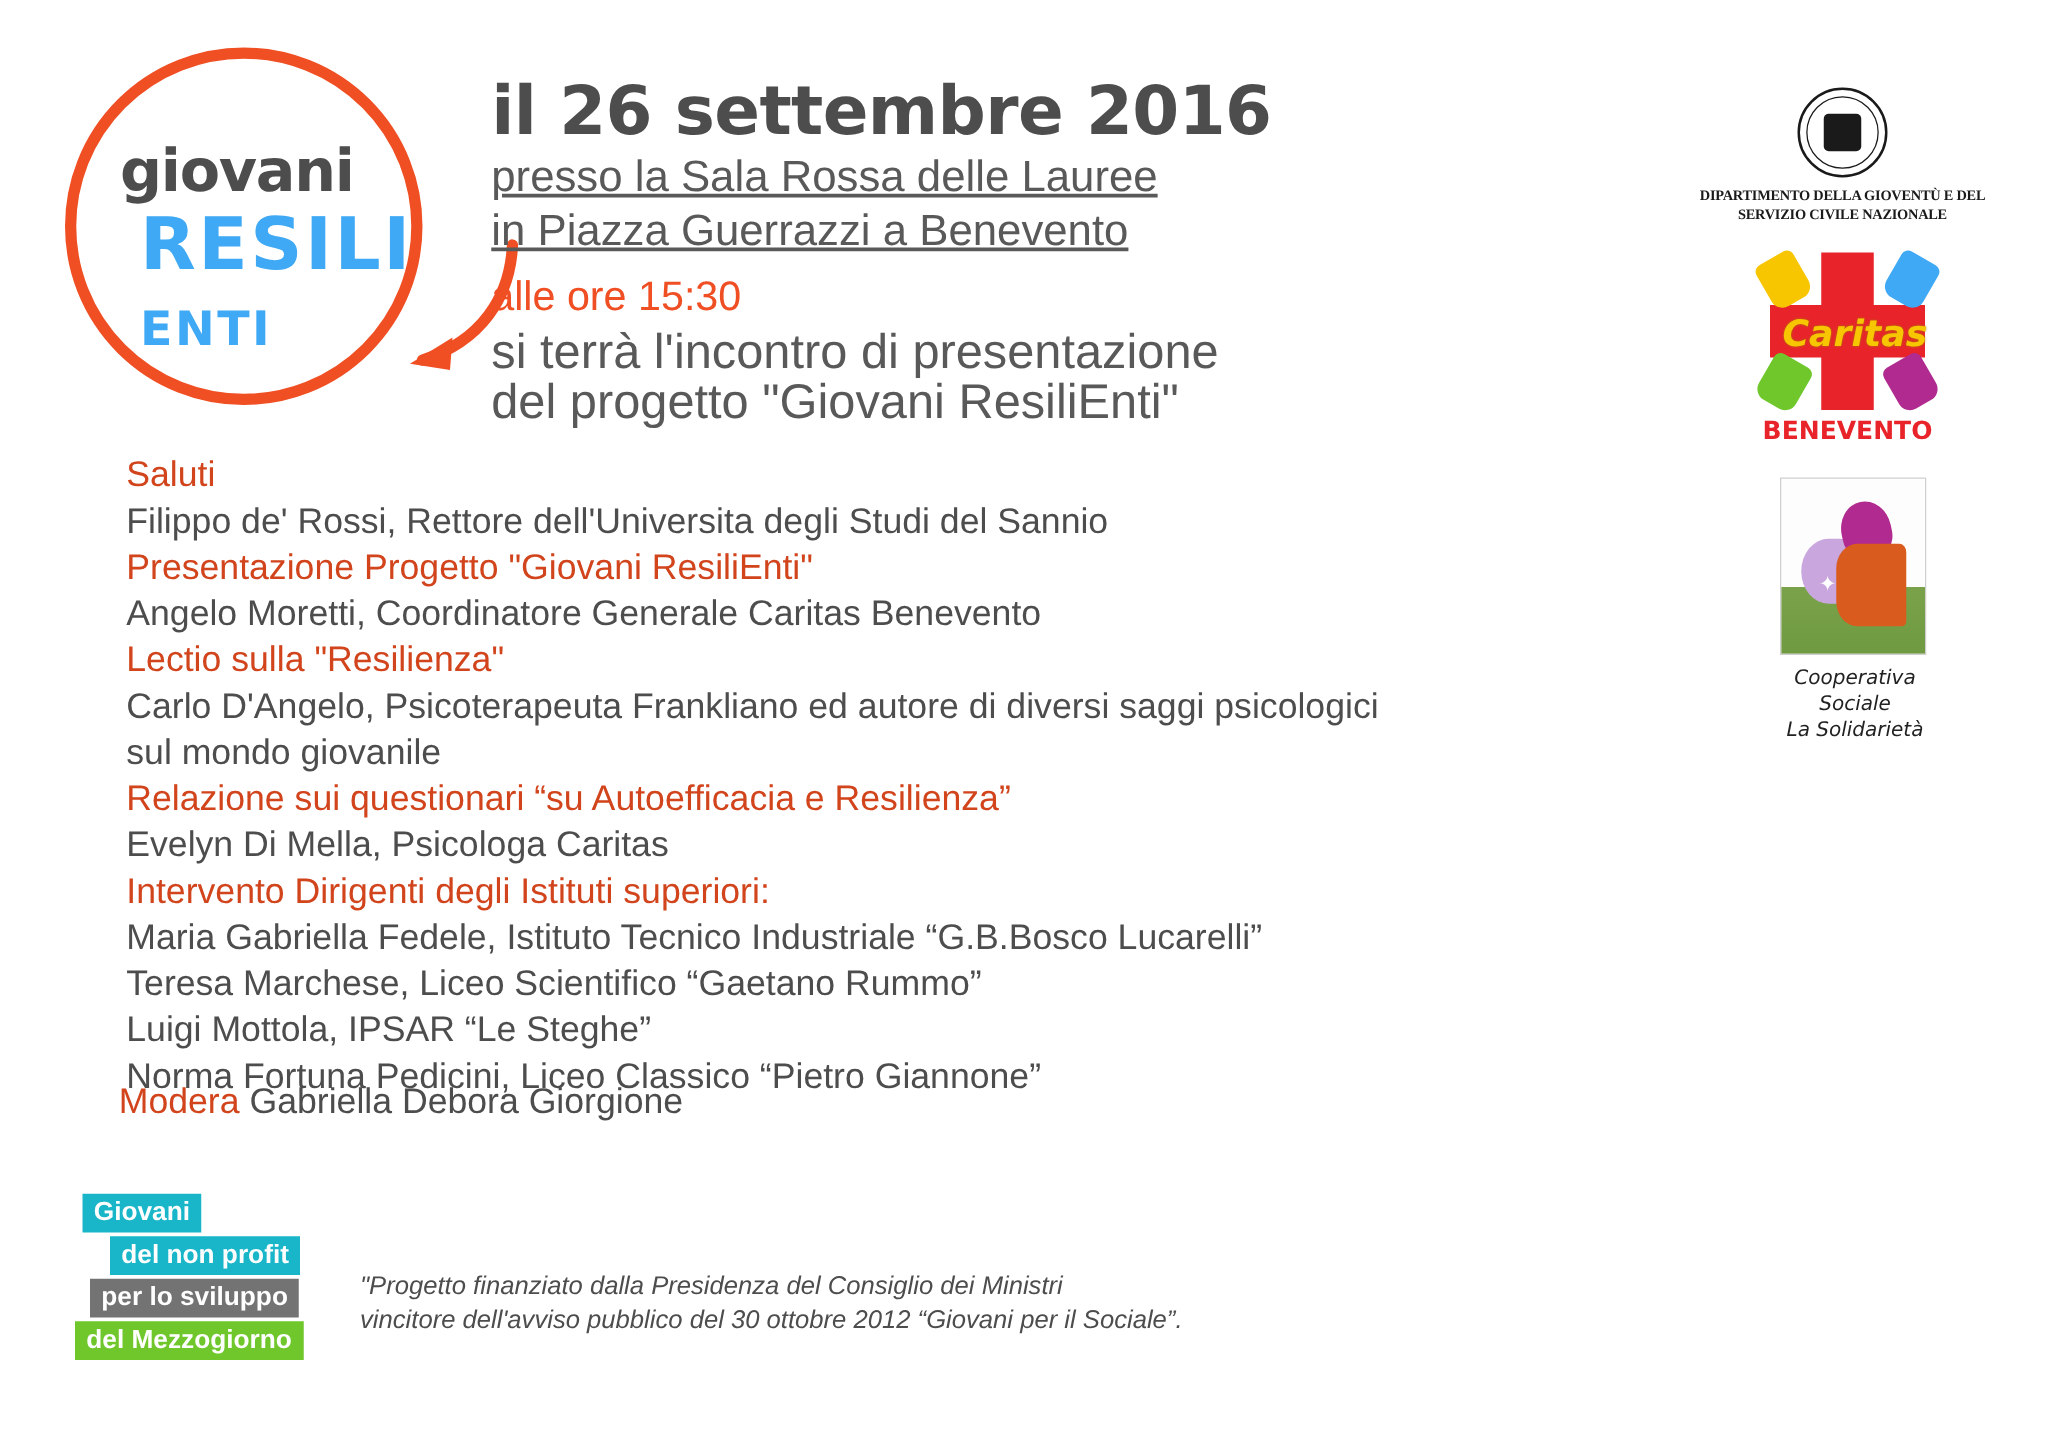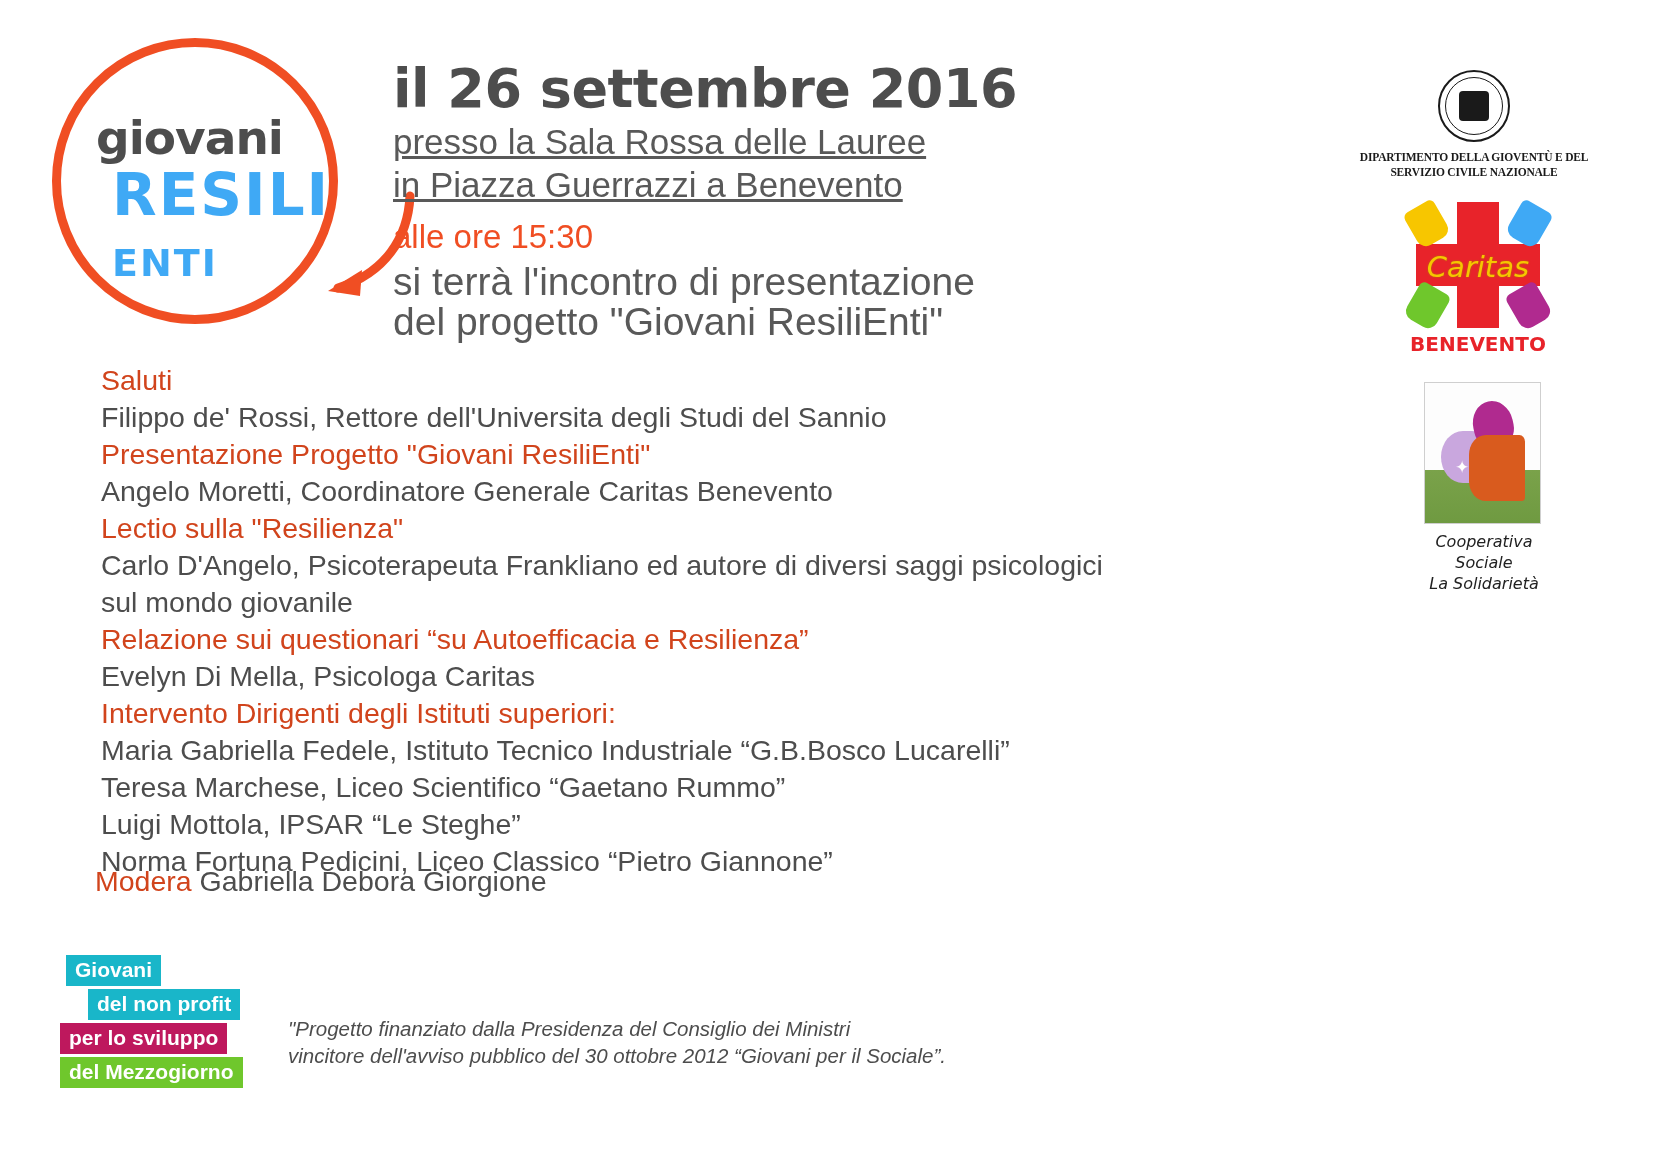--- a/index.html
+++ b/index.html
@@ -176,25 +176,25 @@
     position: absolute;
     width: 34px;
     height: 40px;
     border-radius: 6px 6px 10px 10px;
   }
   #caritas-word {
     position: absolute;
     left: 18px;
     top: 48px;
     width: 104px;
-    text-align: center;
+    text-align: left;
     font-family: "DejaVu Sans", sans-serif;
     font-size: 29px;
     font-style: italic;
-    font-weight: normal;
+    font-weight: bold;
     color: #f7c600;
     text-shadow: 0 0 2px #a88600;
   }
   #caritas-benevento {
     position: absolute;
     left: 0;
     top: 130px;
     width: 140px;
     text-align: center;
     font-family: "DejaVu Sans", sans-serif;
@@ -294,21 +294,21 @@
     color: #ffffff;
     font-size: 21px;
     font-weight: bold;
     padding: 3px 9px 4px 9px;
     line-height: 24px;
     white-space: nowrap;
   }
   .badge-row { margin-bottom: 3px; }
   .b1 { background: #19b6c9; margin-left: 6px; }
   .b2 { background: #19b6c9; margin-left: 28px; }
-  .b3 { background: #be185d; margin-left: 0px; }
+  .b3 { background: #737373; margin-left: 12px; }
   .b4 { background: #6fc72c; margin-left: 0px; }
 
   
   #footer-note {
     position: absolute;
     left: 288px;
     top: 1015px;
     width: 900px;
   }
   .foot-line {

